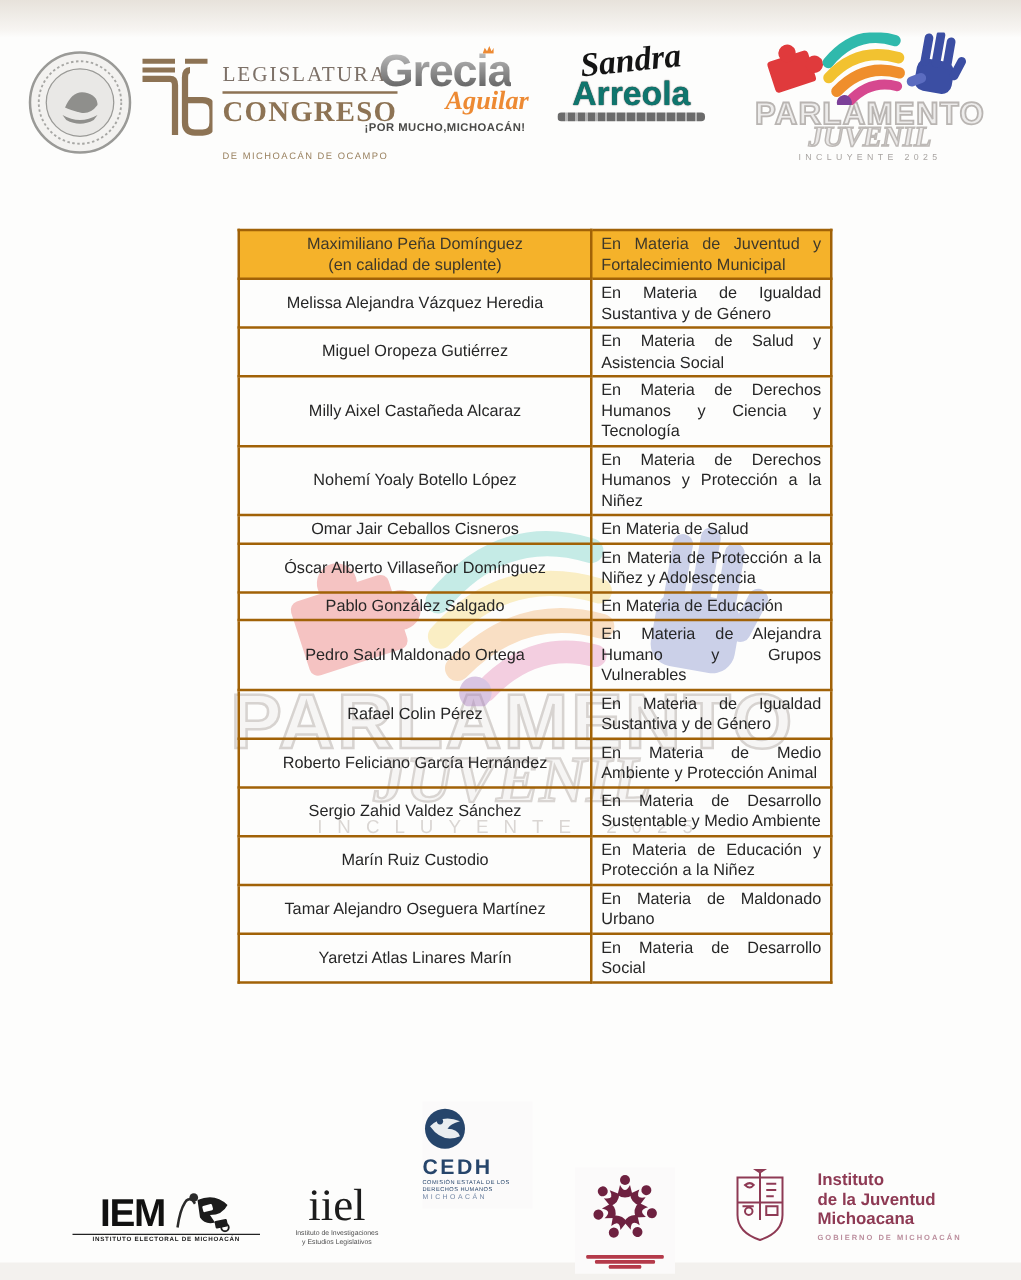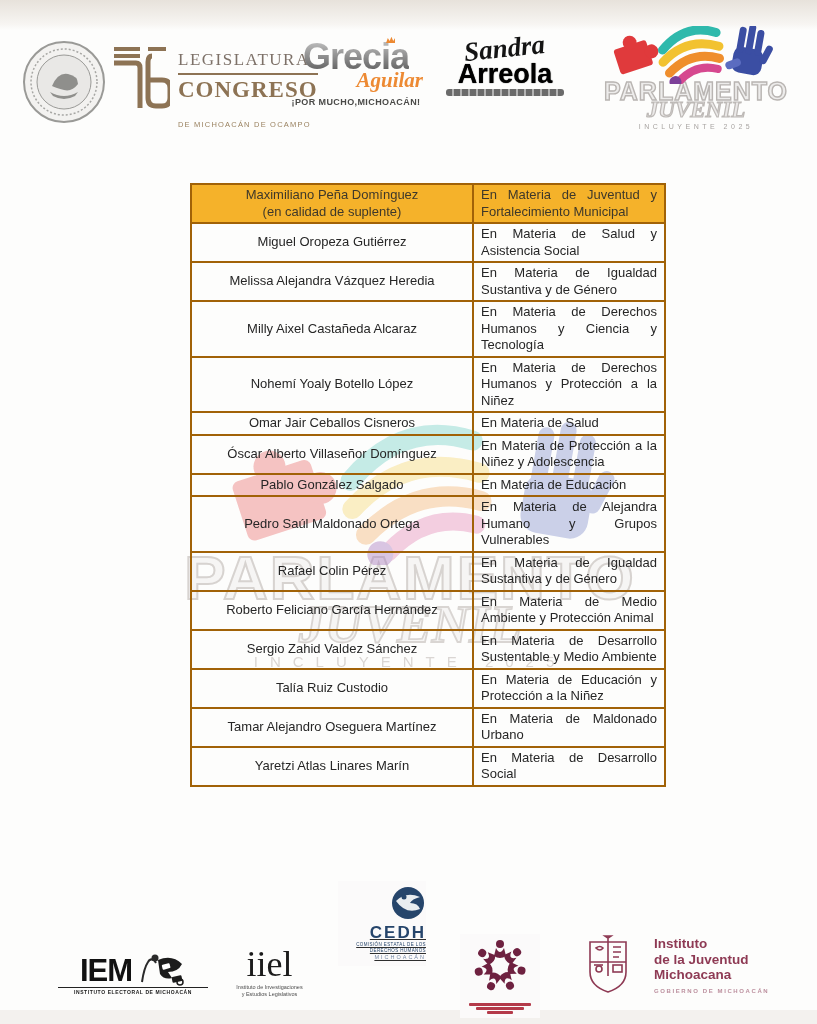--- a/index.html
+++ b/index.html
@@ -32,21 +32,21 @@
     position:relative;display:inline-block;}
   .grecia-crown{position:absolute;right:14px;top:-4px;width:9px;height:7px;background:#ed8a33;
     clip-path:polygon(0 100%,20% 30%,40% 70%,60% 10%,80% 70%,100% 30%,100% 100%);}
   .grecia-last{font-family:"Liberation Serif","DejaVu Serif",serif;font-style:italic;font-weight:bold;
     font-size:21px;color:#ed8a33;margin-top:-6px;text-align:right;padding-right:6px;}
   .grecia-slogan{font-size:9px;font-weight:bold;color:#4a4a48;letter-spacing:.4px;margin-top:4px;}
   
   .sandra{left:430px;top:33px;width:150px;text-align:center;}
   .sandra-first{font-family:"Liberation Serif","DejaVu Serif",serif;font-style:italic;font-weight:bold;
     font-size:27px;color:#141414;transform:rotate(-6deg);display:inline-block;margin-bottom:-10px;}
-  .sandra-last{font-size:27px;font-weight:900;color:#000000;letter-spacing:0px;line-height:26px;
+  .sandra-last{font-size:27px;font-weight:900;color:#0f766e;letter-spacing:0px;line-height:26px;
     text-shadow:0 0 1px #000;}
   .sandra-bar{margin:2px auto 0;width:118px;height:7px;border-radius:3px;background:
     repeating-linear-gradient(90deg,#3a3a3a 0 6px,#9b9b9b 6px 8px);opacity:.75;}
   
   .parl{left:596px;top:26px;width:200px;text-align:center;}
   .parl-emblem{height:58px;position:relative;}
   .parl-title{font-size:25px;font-weight:800;letter-spacing:1px;color:rgba(190,186,184,.25);
     -webkit-text-stroke:1.4px #b9b5b2;line-height:22px;margin-top:-4px;}
   .parl-sub{font-family:"Liberation Serif","DejaVu Serif",serif;font-style:italic;font-weight:bold;
     font-size:23px;color:rgba(200,196,194,.35);-webkit-text-stroke:1.2px #bdb9b6;line-height:20px;margin-top:-2px;}
@@ -73,21 +73,21 @@
 
   
   .iem{left:58px;top:952px;width:150px;text-align:center;}
   .iem-row{display:flex;align-items:flex-end;justify-content:center;gap:2px;}
   .iem-acr{font-size:31px;font-weight:800;color:#111;letter-spacing:-1px;line-height:30px;}
   .iem-caption{font-size:5px;font-weight:bold;color:#1a1a1a;letter-spacing:.6px;border-top:1px solid #222;
     padding-top:1px;margin-top:1px;white-space:nowrap;overflow:hidden;}
   .iiel{left:222px;top:948px;width:95px;text-align:center;}
   .iiel-acr{font-family:"Liberation Serif","DejaVu Serif",serif;font-size:36px;color:#1c1c1c;line-height:32px;}
   .iiel-caption{font-size:5.5px;color:#4c4c4c;line-height:7px;margin-top:4px;}
-  .cedh{left:338px;top:881px;width:88px;text-align:right;background:#fbfafa;padding:4px 0 6px;text-decoration:underline;}
+  .cedh{left:338px;top:881px;width:88px;text-align:left;background:#fbfafa;padding:4px 0 6px;}
   .cedh-acr{font-size:17px;font-weight:bold;color:#26456b;letter-spacing:2px;line-height:16px;}
   .cedh-caption{font-size:4.5px;color:#26456b;line-height:5.5px;margin-top:1px;letter-spacing:.4px;}
   .cedh-state{font-size:5.5px;color:#7488a6;letter-spacing:2px;margin-top:1px;}
   .star{left:460px;top:934px;width:80px;text-align:center;background:#fbfafa;padding:2px 0 4px;}
   .star-caption{margin:3px auto 0;display:flex;flex-direction:column;align-items:center;gap:1.5px;}
   .star-caption i{display:block;height:2.5px;background:#b43a4a;border-radius:1px;}
   .ijm{left:586px;top:934px;display:flex;align-items:center;gap:24px;}
   .ijm-text{display:flex;flex-direction:column;}
   .ijm-line{font-size:13.5px;font-weight:bold;color:#8e3a54;line-height:15.5px;}
   .ijm-caption{font-size:6px;font-weight:bold;letter-spacing:1.6px;color:#bb8e9d;margin-top:5px;}
@@ -197,28 +197,28 @@
   <div class="wm-tag">INCLUYENTE 2025</div>
 </div>
 
 <table class="assign">
   <tbody id="table-body">
       <tr class="hl">
     <td class="name-cell"><span class="n1">Maximiliano Peña Domínguez</span><span class="name2 n2">(en calidad de suplente)</span></td>
     <td class="mat-cell">En Materia de Juventud y Fortalecimiento Municipal</td>
   </tr>
       <tr>
+    <td class="name-cell"><span class="n1">Melissa Alejandra Vázquez Heredia</span></td>
+    <td class="mat-cell">En Materia de Igualdad Sustantiva y de Género</td>
+  </tr>
+      <tr>
     <td class="name-cell"><span class="n1">Miguel Oropeza Gutiérrez</span></td>
     <td class="mat-cell">En Materia de Salud y Asistencia Social</td>
   </tr>
       <tr>
-    <td class="name-cell"><span class="n1">Melissa Alejandra Vázquez Heredia</span></td>
-    <td class="mat-cell">En Materia de Igualdad Sustantiva y de Género</td>
-  </tr>
-      <tr>
     <td class="name-cell"><span class="n1">Milly Aixel Castañeda Alcaraz</span></td>
     <td class="mat-cell">En Materia de Derechos Humanos y Ciencia y Tecnología</td>
   </tr>
       <tr>
     <td class="name-cell"><span class="n1">Nohemí Yoaly Botello López</span></td>
     <td class="mat-cell">En Materia de Derechos Humanos y Protección a la Niñez</td>
   </tr>
       <tr>
     <td class="name-cell"><span class="n1">Omar Jair Ceballos Cisneros</span></td>
     <td class="mat-cell">En Materia de Salud</td>
@@ -241,21 +241,21 @@
   </tr>
       <tr>
     <td class="name-cell"><span class="n1">Roberto Feliciano García Hernández</span></td>
     <td class="mat-cell">En Materia de Medio Ambiente y Protección Animal</td>
   </tr>
       <tr>
     <td class="name-cell"><span class="n1">Sergio Zahid Valdez Sánchez</span></td>
     <td class="mat-cell">En Materia de Desarrollo Sustentable y Medio Ambiente</td>
   </tr>
       <tr>
-    <td class="name-cell"><span class="n1">Talía Ruiz Custodio</span></td>
+    <td class="name-cell"><span class="n1">Marín Ruiz Custodio</span></td>
     <td class="mat-cell">En Materia de Educación y Protección a la Niñez</td>
   </tr>
       <tr>
     <td class="name-cell"><span class="n1">Tamar Alejandro Oseguera Martínez</span></td>
     <td class="mat-cell">En Materia de Maldonado Urbano</td>
   </tr>
       <tr>
     <td class="name-cell"><span class="n1">Yaretzi Atlas Linares Marín</span></td>
     <td class="mat-cell">En Materia de Desarrollo Social</td>
   </tr>

